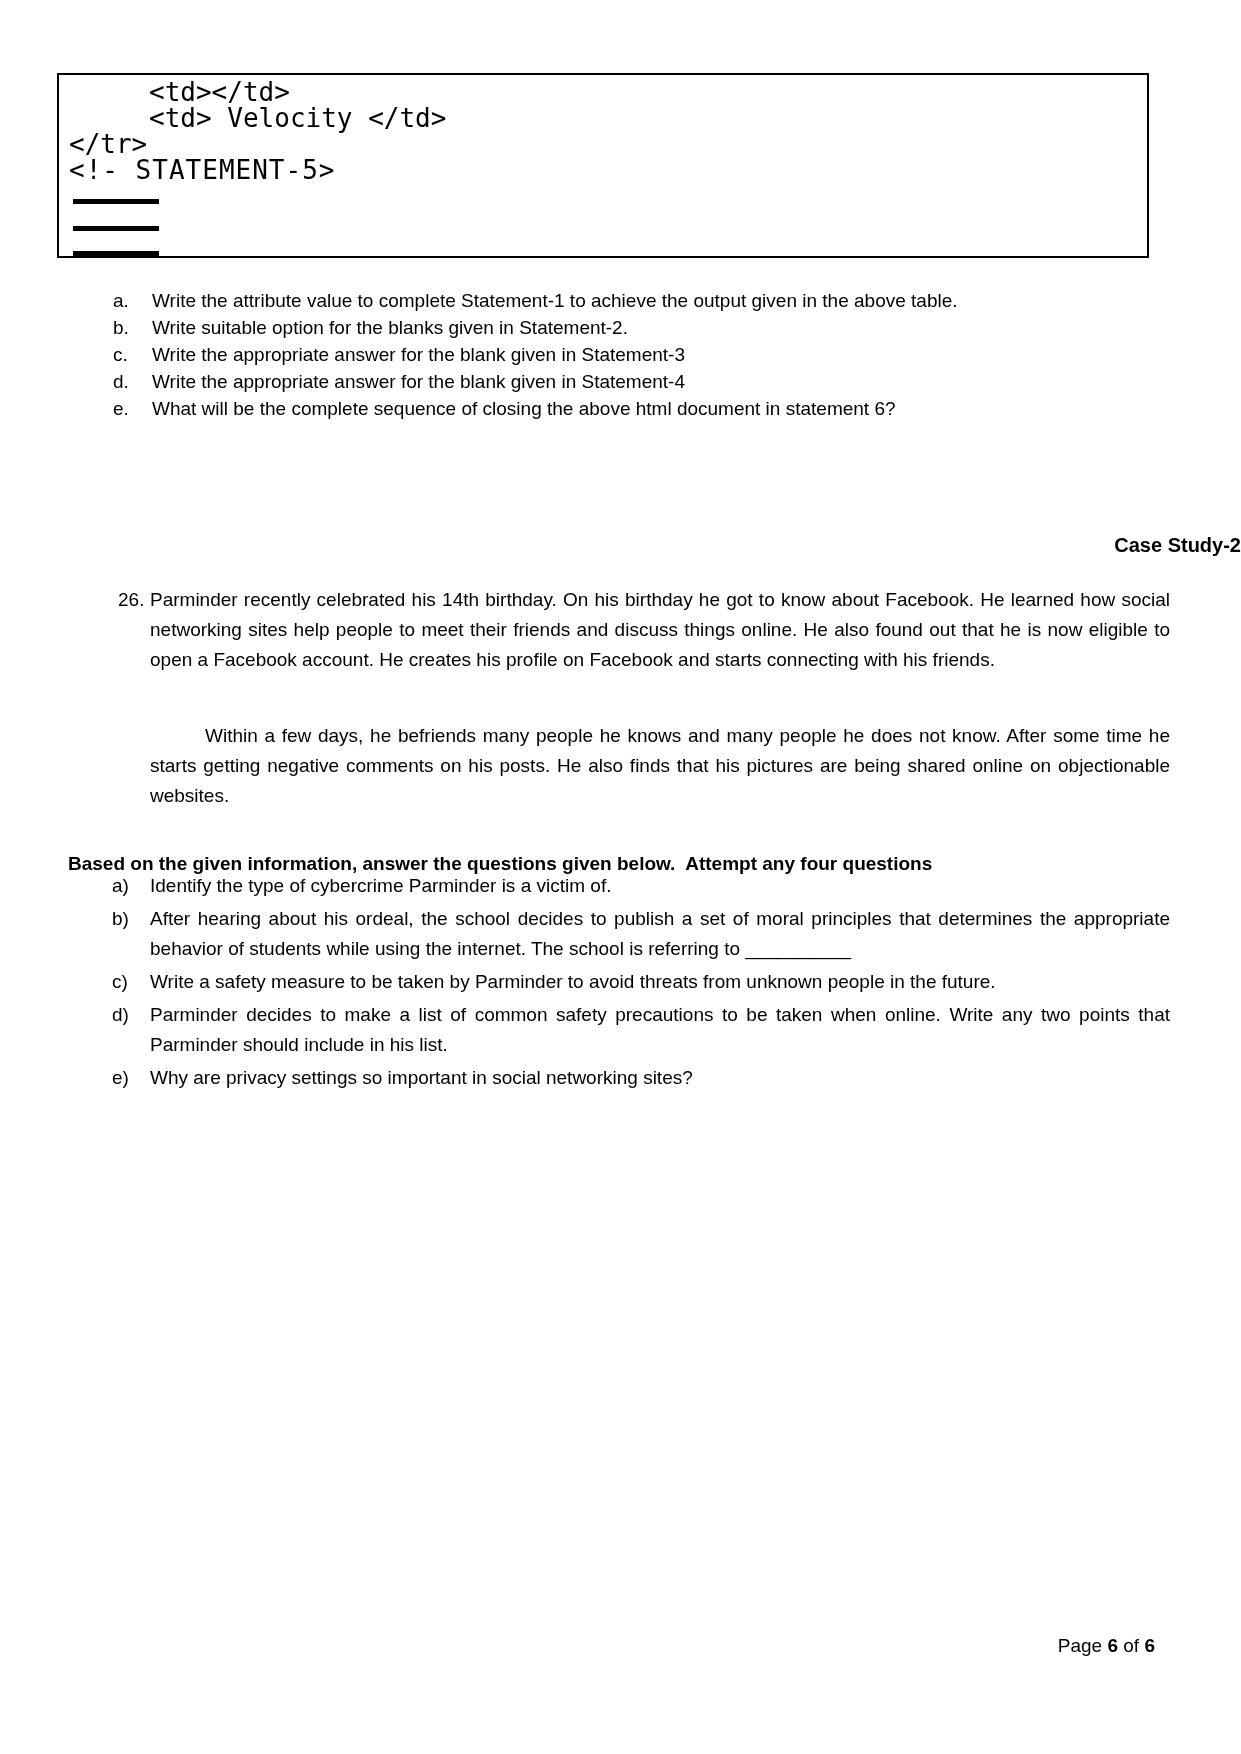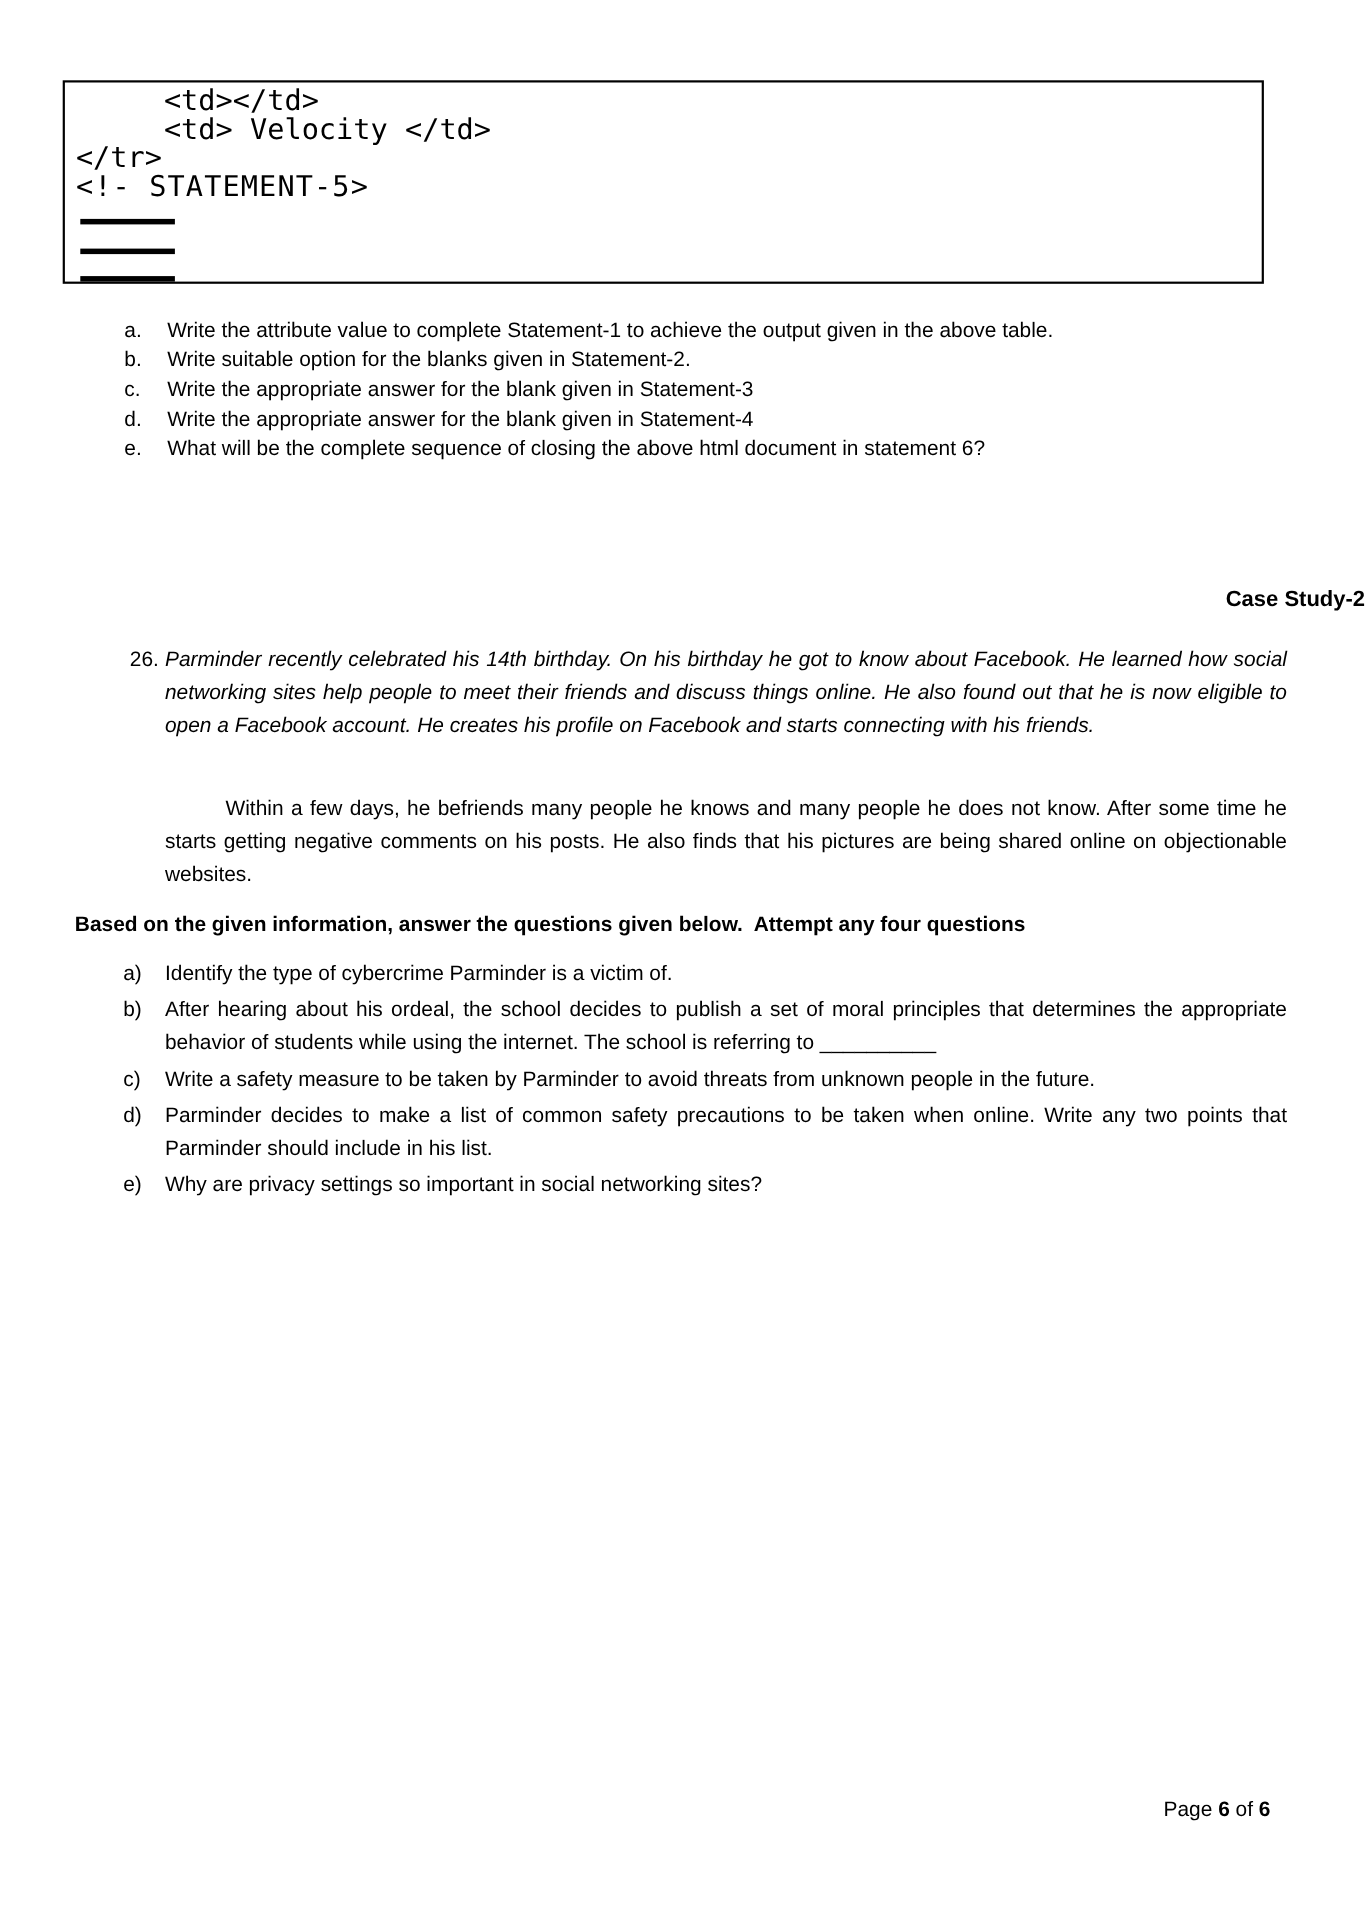--- a/index.html
+++ b/index.html
@@ -48,29 +48,29 @@
   }
 
   
   .q26-num {
     position: absolute; left: 118px; top: 585px;
     font-size: 19px; line-height: 30px;
   }
   .q26-p1 {
     position: absolute; left: 150px; top: 585px; width: 1020px;
     margin: 0; text-align: justify;
-    font-size: 19px; line-height: 30px; font-style: italic;
+    font-size: 19px; line-height: 30px;
   }
   .q26-p2 {
     position: absolute; left: 150px; top: 721px; width: 1020px;
     margin: 0; text-align: justify; text-indent: 55px;
     font-size: 19px; line-height: 30px;
   }
   .instruction {
-    position: absolute; left: 68px; top: 826px; width: 1100px;
+    position: absolute; left: 68px; top: 849px; width: 1100px;
     margin: 0; font-weight: bold; font-size: 19px; line-height: 30px;
     white-space: pre-wrap;
   }
 
   
   .q26-parts {
     position: absolute; left: 112px; top: 871px; width: 1058px;
     font-size: 19px;
   }
   .q26-parts .part { display: flex; line-height: 30px; margin-bottom: 3px; }

